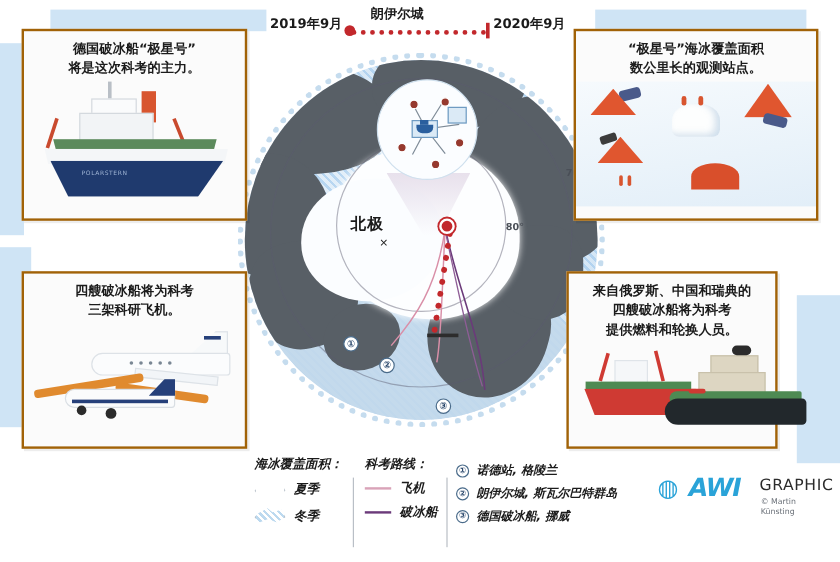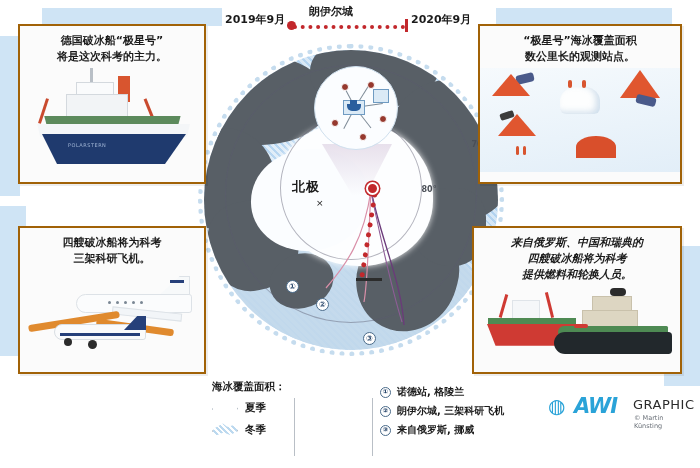--- a/index.html
+++ b/index.html
@@ -123,21 +123,21 @@
   }
   .panel-text {
     text-align: center; font-size: 11px; font-weight: bold; color: #1b1b1b;
     line-height: 1.45; padding: 7px 6px 3px; white-space: pre-line;
   }
   .panel-art { position: relative; width: 100%; }
 
   .p-tl { left: 18px; top: 24px; width: 188px; height: 160px; }
   .p-tr { left: 478px; top: 24px; width: 204px; height: 160px; }
   .p-bl { left: 18px; top: 226px; width: 188px; height: 148px; }
-  .p-br { left: 472px; top: 226px; width: 210px; height: 148px; font-style: italic; }
+  .p-br { left: 472px; top: 226px; width: 176px; height: 148px; }
 
   
   .accent { position: absolute; background: #cfe4f5; }
   .a1 { left: 42px; top: 8px; width: 180px; height: 18px; }
   .a2 { left: 496px; top: 8px; width: 176px; height: 18px; }
   .a3 { left: 0px; top: 206px; width: 26px; height: 150px; }
   .a4 { left: 664px; top: 246px; width: 36px; height: 140px; }
   .a5 { left: 0px; top: 36px; width: 20px; height: 160px; }
 
   
@@ -189,21 +189,21 @@
   .bk-deck-g { position: absolute; background: #4e8a53; }
   .bk-sup-w { position: absolute; background: #f5f7f9; border: 1px solid #dfe4e9; }
   .bk-hull-blk { position: absolute; background: #22282c; border-radius: 30px 10px 10px 30px; }
   .bk-deck-g2 { position: absolute; background: #4e8a53; border-radius: 24px 6px 6px 24px; }
   .bk-sup-t { position: absolute; background: #ddd6c2; border: 1px solid #c9c1ab; }
   .bk-crane { position: absolute; background: #cf3a33; }
 
   
   .legend { position: absolute; left: 212px; top: 380px; width: 340px; height: 82px; }
   .lg-head { font-size: 10.5px; font-weight: bold; color: #1b1b1b; white-space: nowrap; }
-  .lg-col { position: absolute; top: 0; }
+  .lg-col { position: absolute; top: 0; font-style: italic; }
   .lg-c1 { left: 0; }
   .lg-c2 { left: 92px; }
   .lg-c3 { left: 168px; }
   .lg-div { position: absolute; top: 18px; width: 1px; height: 58px; background: #b9bfc6; }
   .lg-row { display: flex; align-items: center; gap: 7px; margin-top: 6px; font-size: 10.5px; font-weight: bold; color: #1b1b1b; white-space: nowrap; }
   .ice-sym { width: 26px; height: 16px; border: 1px solid #9aa6b2;
     clip-path: polygon(14% 34%, 42% 10%, 58% 30%, 86% 18%, 100% 56%, 70% 82%, 44% 66%, 16% 84%, 0% 56%); }
   .ice-sum { background: #ffffff; }
   .ice-win { background: repeating-linear-gradient(45deg,#bcd9ef 0 2px,#ffffff 2px 4px); }
   .line-sym { width: 22px; height: 0; border-top: 2px solid #000; }
@@ -391,35 +391,46 @@
         <span>夏季</span>
       </div>
       <div class="lg-row">
         <div class="ice-sym ice-win"></div>
         <span>冬季</span>
       </div>
     </div>
 
     <div class="lg-div" style="left:82px"></div>
 
+    <div class="lg-col lg-c2">
+      <div class="lg-head">科考路线：</div>
+      <div class="lg-row">
+        <div class="line-sym" style="border-top-color:#d9a3b8"></div>
+        <span>飞机</span>
+      </div>
+      <div class="lg-row">
+        <div class="line-sym" style="border-top-color:#6b3a7a"></div>
+        <span>破冰船</span>
+      </div>
+    </div>
 
     <div class="lg-div" style="left:160px"></div>
 
     <div class="lg-col lg-c3">
       <div class="lg-row-s">
         <div class="num-sym">①</div>
         <span>诺德站, 格陵兰</span>
       </div>
       <div class="lg-row-s">
         <div class="num-sym">②</div>
-        <span>朗伊尔城, 三架科研飞机</span>
+        <span>朗伊尔城, 斯瓦尔巴特群岛</span>
       </div>
       <div class="lg-row-s">
         <div class="num-sym">③</div>
-        <span>来自俄罗斯, 挪威</span>
+        <span>德国破冰船, 挪威</span>
       </div>
     </div>
   </div>
 
   <div class="logo">
     <div class="logo-mark">◍</div>
     <div class="logo-awi">AWI</div>
     <div class="logo-graphic">GRAPHIC</div>
     <div class="logo-credit">© Martin Künsting</div>
   </div>

